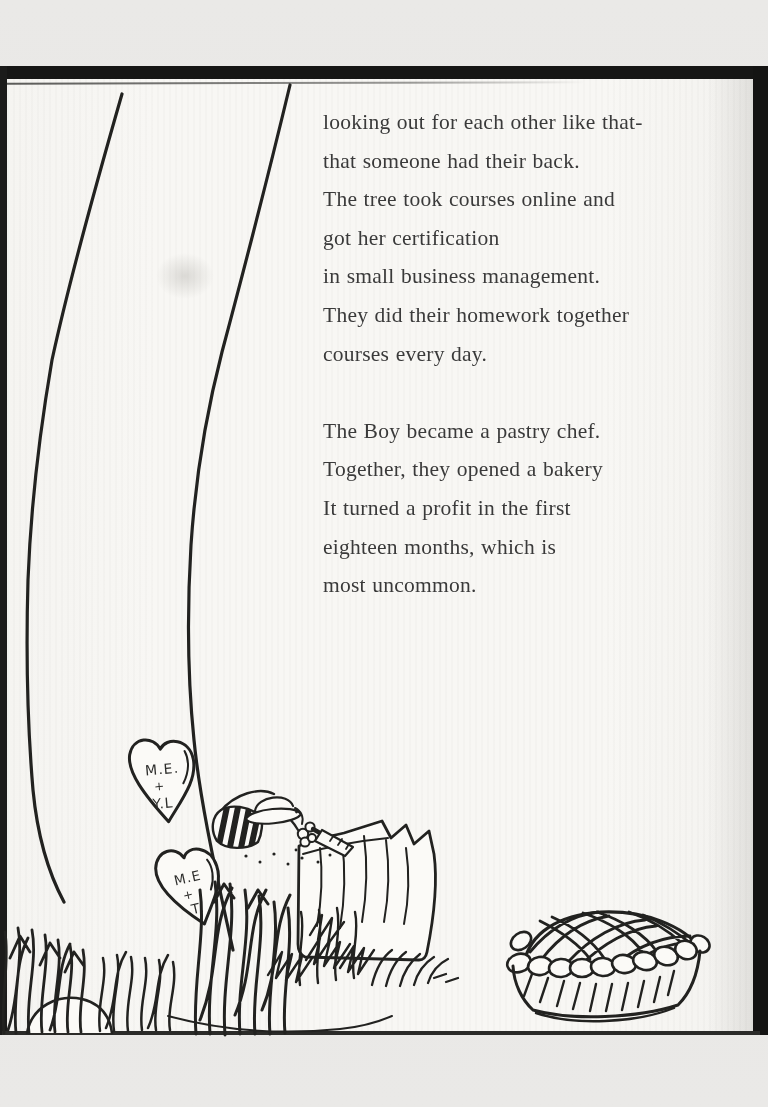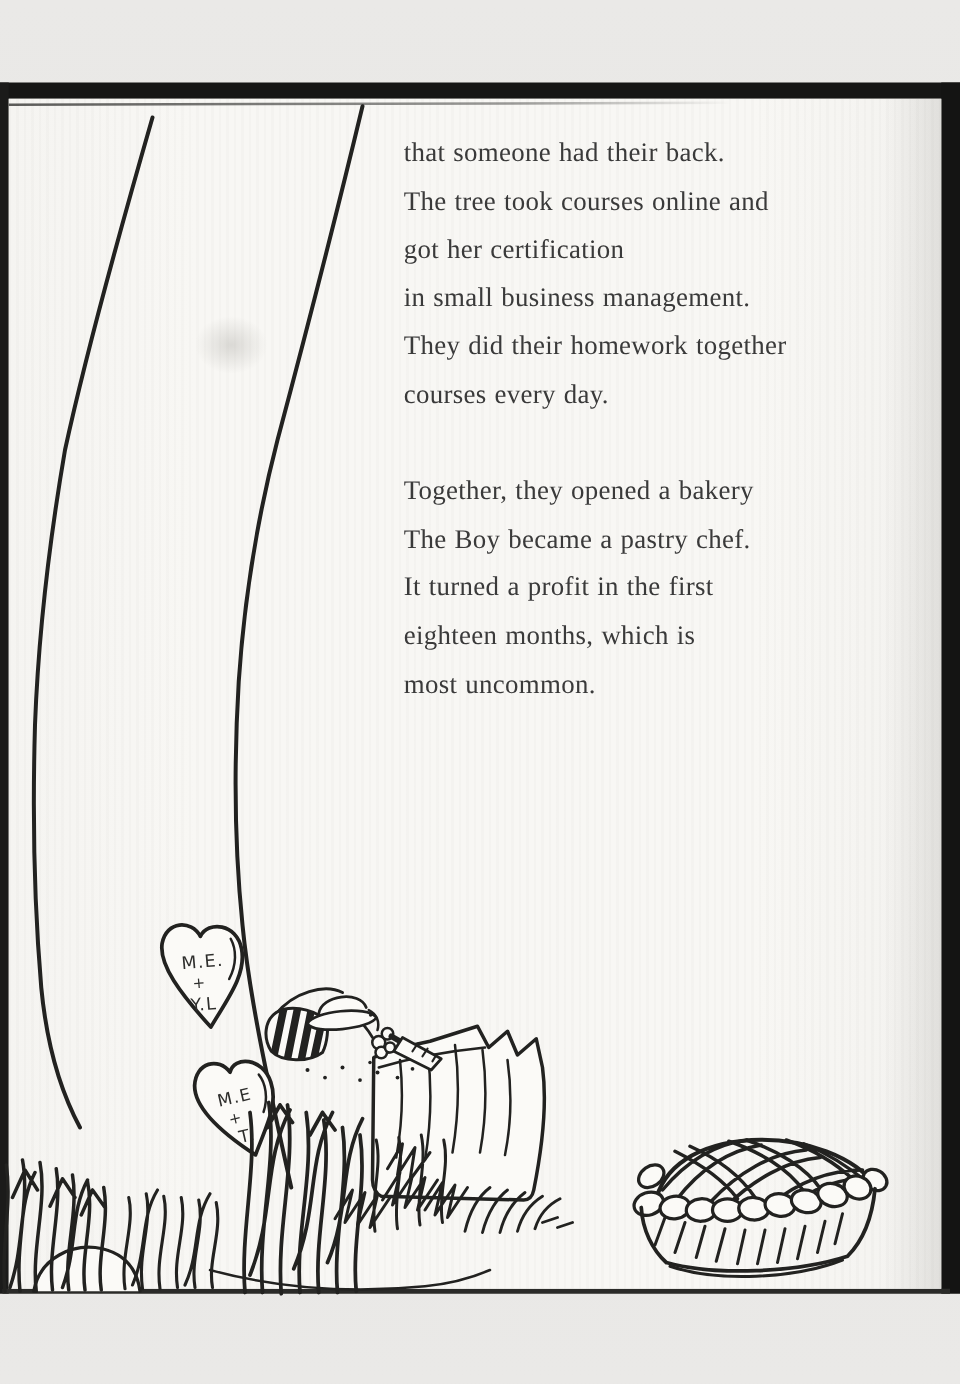--- a/index.html
+++ b/index.html
@@ -45,29 +45,30 @@
 <div class="edge-left"></div>
 <div class="edge-right"></div>
 <div class="edge-bottom"></div>
 
 <div class="page">
   <div class="crease"></div>
   <div class="smudge"></div>
   <div class="page-shade-right"></div>
 
   <div class="text-block">
+    <p>looking out for each other like that-</p>
     <p>that someone had their back.</p>
     <p>The tree took courses online and</p>
     <p>got her certification</p>
     <p>in small business management.</p>
     <p>They did their homework together</p>
     <p>courses every day.</p>
     <div class="para-gap"></div>
+    <p>The Boy became a pastry chef.</p>
     <p>Together, they opened a bakery</p>
-    <p>The Boy became a pastry chef.</p>
     <p>It turned a profit in the first</p>
     <p>eighteen months, which is</p>
     <p>most uncommon.</p>
   </div>
 </div>
 
 <svg class="art" width="768" height="1107" viewBox="0 0 768 1107">
   <defs>
     <clipPath id="legclip">
       <path d="M221,810 C212,816 210,830 217,841 C226,850 247,850 258,842 C262,834 263,822 261,816 C248,806 231,804 221,810 Z"></path>

